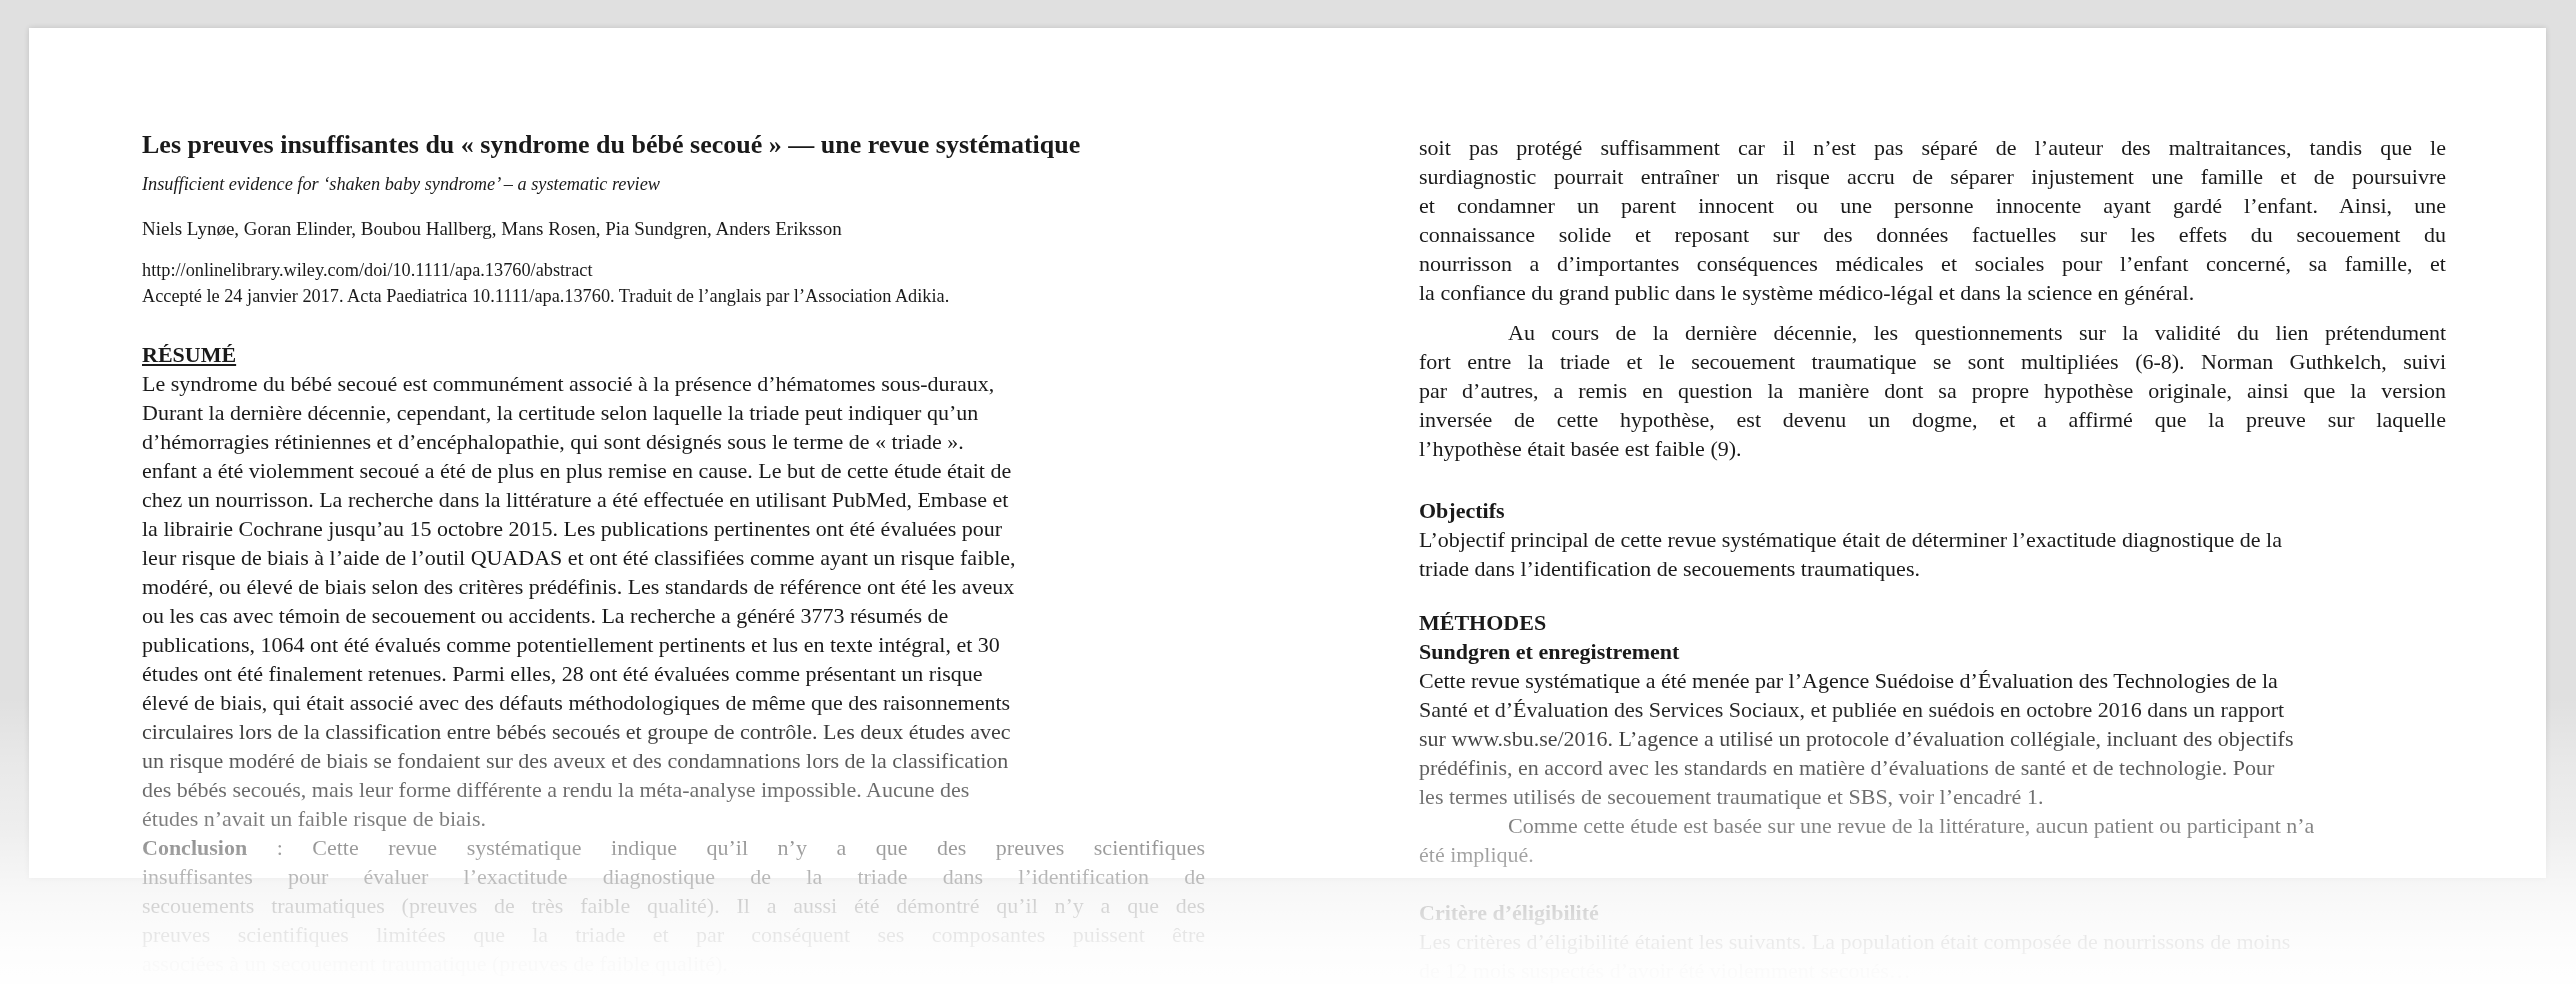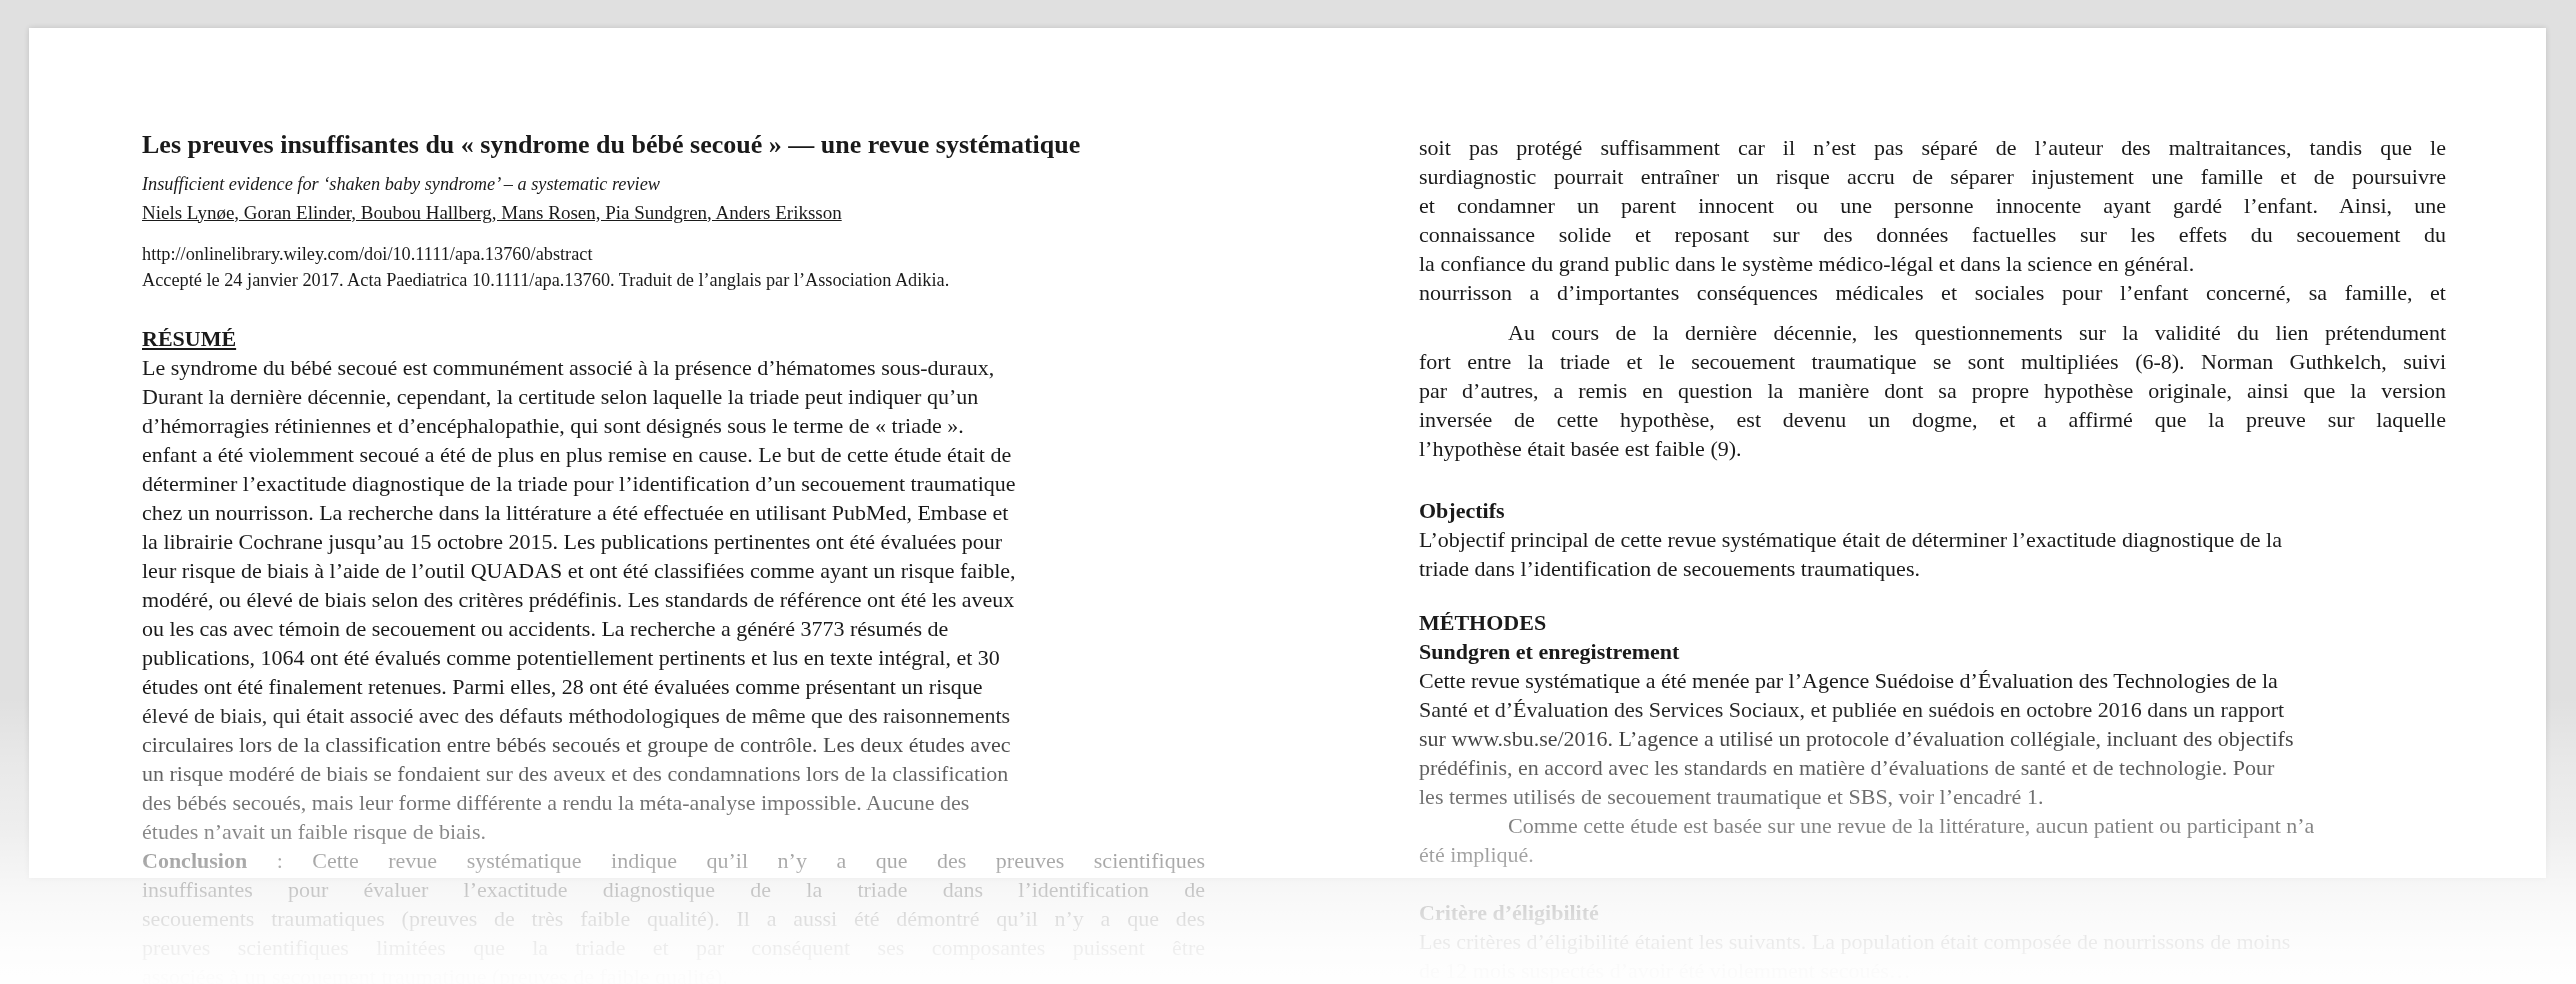--- a/index.html
+++ b/index.html
@@ -17,21 +17,21 @@
     width:2517px; height:850px;
     background:#ffffff;
     box-shadow:0 0 5.5px rgba(0,0,0,0.14);
   }
   .col { position:absolute; font-size:22px; line-height:29px; }
   .col-left  { left:113px;  top:101px; width:1063px; }
   .col-right { left:1390px; top:105px; width:1027px; }
 
   .doc-title    { font-size:26px; font-weight:bold; line-height:31px; white-space:nowrap; }
   .doc-subtitle { font-style:italic; font-size:18.3px; line-height:22px; margin-top:13px; white-space:nowrap; }
-  .doc-authors  { font-size:19px; line-height:24px; margin-top:6px; white-space:nowrap;text-decoration:underline; }
+  .doc-authors  { font-size:19px; line-height:24px; margin-top:22px; white-space:nowrap; }
   .doc-link     { font-size:18.3px; line-height:24px; margin-top:17px;  white-space:nowrap; }
   .doc-accepted { font-size:18.3px; line-height:24px; margin-top:2px;  white-space:nowrap; }
 
   .heading    { font-weight:bold; line-height:29px; }
   .h-resume   { margin-top:32px;text-decoration:underline; }
   .h-objectifs{ margin-top:33px; }
   .h-methodes { margin-top:25px; }
 
   .para { margin:0; }
   .tline { white-space:nowrap; overflow:visible; }
@@ -68,21 +68,20 @@
     <div class="doc-authors">Niels Lynøe, Goran Elinder, Boubou Hallberg, Mans Rosen, Pia Sundgren, Anders Eriksson</div>
     <div class="doc-link">http://onlinelibrary.wiley.com/doi/10.1111/apa.13760/abstract</div>
     <div class="doc-accepted">Accepté le 24 janvier 2017. Acta Paediatrica 10.1111/apa.13760. Traduit de l’anglais par l’Association Adikia.</div>
 
     <div class="heading h-resume">RÉSUMÉ</div>
     <div class="para">
         <div class="tline">Le syndrome du bébé secoué est communément associé à la présence d’hématomes sous-duraux,</div>
         <div class="tline">Durant la dernière décennie, cependant, la certitude selon laquelle la triade peut indiquer qu’un</div>
         <div class="tline">d’hémorragies rétiniennes et d’encéphalopathie, qui sont désignés sous le terme de « triade ».</div>
         <div class="tline">enfant a été violemment secoué a été de plus en plus remise en cause. Le but de cette étude était de</div>
-        <div class="tline">déterminer l’exactitude diagnostique de la triade pour l’identification d’un secouement traumatique</div>
         <div class="tline">chez un nourrisson. La recherche dans la littérature a été effectuée en utilisant PubMed, Embase et</div>
         <div class="tline">la librairie Cochrane jusqu’au 15 octobre 2015. Les publications pertinentes ont été évaluées pour</div>
         <div class="tline">leur risque de biais à l’aide de l’outil QUADAS et ont été classifiées comme ayant un risque faible,</div>
         <div class="tline">modéré, ou élevé de biais selon des critères prédéfinis. Les standards de référence ont été les aveux</div>
         <div class="tline">ou les cas avec témoin de secouement ou accidents. La recherche a généré 3773 résumés de</div>
         <div class="tline">publications, 1064 ont été évalués comme potentiellement pertinents et lus en texte intégral, et 30</div>
         <div class="tline">études ont été finalement retenues. Parmi elles, 28 ont été évaluées comme présentant un risque</div>
         <div class="tline">élevé de biais, qui était associé avec des défauts méthodologiques de même que des raisonnements</div>
         <div class="tline">circulaires lors de la classification entre bébés secoués et groupe de contrôle. Les deux études avec</div>
         <div class="tline">un risque modéré de biais se fondaient sur des aveux et des condamnations lors de la classification</div>
@@ -97,22 +96,22 @@
         <div class="tline ghost">associées à un secouement traumatique (preuves de faible qualité).</div>
       </div>
   </div>
 
   <div class="col col-right">
     <div class="para justify">
         <div class="tline jline">soit pas protégé suffisamment car il n’est pas séparé de l’auteur des maltraitances, tandis que le</div>
         <div class="tline jline">surdiagnostic pourrait entraîner un risque accru de séparer injustement une famille et de poursuivre</div>
         <div class="tline jline">et condamner un parent innocent ou une personne innocente ayant gardé l’enfant. Ainsi, une</div>
         <div class="tline jline">connaissance solide et reposant sur des données factuelles sur les effets du secouement du</div>
+        <div class="tline jline">nourrisson a d’importantes conséquences médicales et sociales pour l’enfant concerné, sa famille, et</div>
         <div class="tline">la confiance du grand public dans le système médico-légal et dans la science en général.</div>
-        <div class="tline jline">nourrisson a d’importantes conséquences médicales et sociales pour l’enfant concerné, sa famille, et</div>
       </div>
     <div class="para justify indent-first para2">
         <div class="tline jline">Au cours de la dernière décennie, les questionnements sur la validité du lien prétendument</div>
         <div class="tline jline">fort entre la triade et le secouement traumatique se sont multipliées (6-8). Norman Guthkelch, suivi</div>
         <div class="tline jline">par d’autres, a remis en question la manière dont sa propre hypothèse originale, ainsi que la version</div>
         <div class="tline jline">inversée de cette hypothèse, est devenu un dogme, et a affirmé que la preuve sur laquelle</div>
         <div class="tline">l’hypothèse était basée est faible (9).</div>
       </div>
 
     <div class="heading h-objectifs">Objectifs</div>

